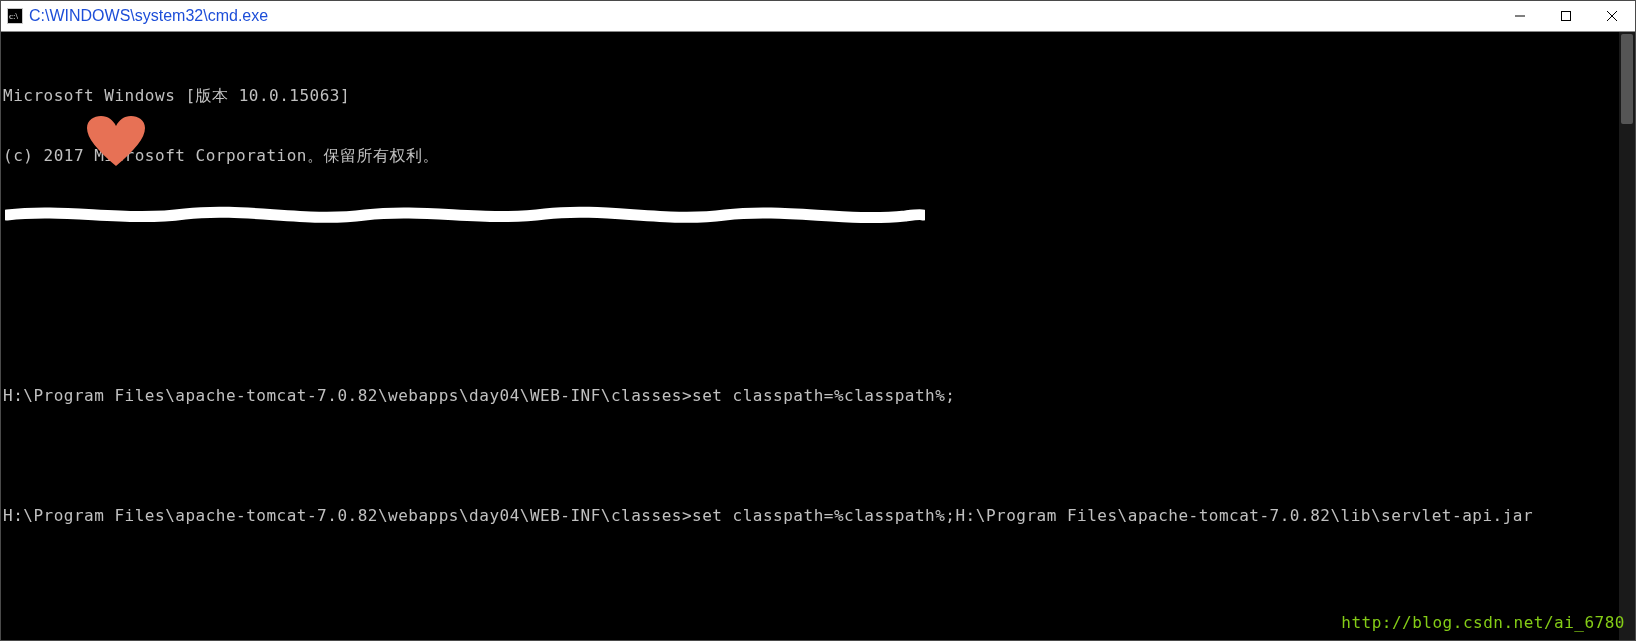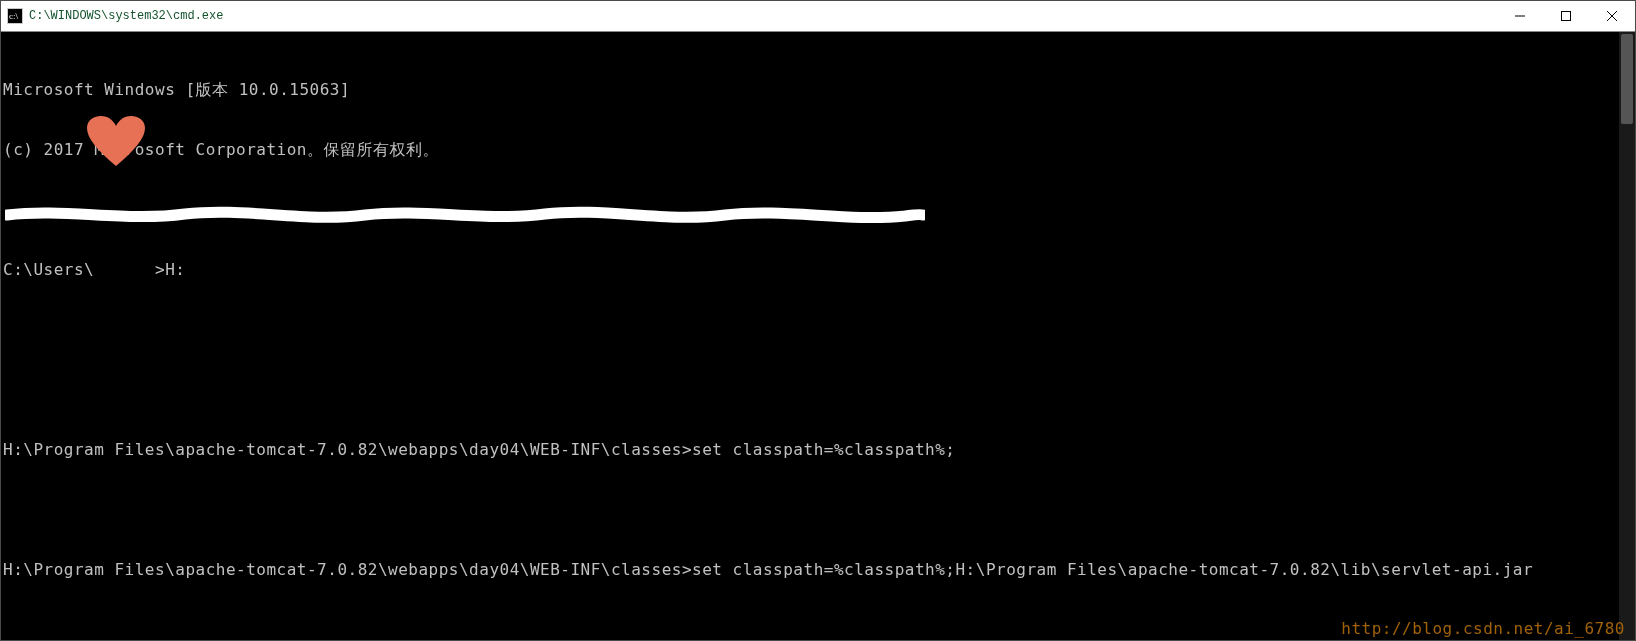--- a/index.html
+++ b/index.html
@@ -1,37 +1,37 @@
 <!DOCTYPE html>
 <html><head>
 <meta charset="utf-8">
 <style>
   html,body{margin:0;padding:0;width:1636px;height:641px;background:#fff;font-family:"Consolas","NSimSun","SimSun",monospace;overflow:hidden}
   .window{width:1636px;height:641px;box-sizing:border-box;border:1px solid #4a4a4a;display:flex;flex-direction:column;position:relative;background:#000}
   
   .titlebar{height:30px;background:#fff;display:flex;align-items:center;border-bottom:1px solid #888;position:relative;z-index:5}
   .titlebar .app-icon{width:16px;height:16px;margin:0 6px;display:inline-flex;align-items:center;justify-content:center}
   .titlebar .app-icon svg{width:16px;height:16px}
-  .titlebar .title-text{font-family:Liberation Mono, monospace;font-size:12px;color:#14532d;flex:0 0 auto}
+  .titlebar .title-text{font-family:Liberation Sans, sans-serif;font-size:16px;color:#1d4ed8;flex:0 0 auto}
   .titlebar .spacer{flex:1 1 auto}
   .titlebar .win-btn{width:46px;height:30px;display:flex;align-items:center;justify-content:center;color:#000;cursor:pointer}
   
   .client{flex:1 1 auto;background:#000;color:#c0c0c0;position:relative;overflow:hidden}
-  .term{position:absolute;left:0;top:0;right:16px;bottom:0;padding:8px 2px 0 2px;font-size:16px;line-height:20px;white-space:pre;letter-spacing:0.5px}
+  .term{position:absolute;left:0;top:0;right:16px;bottom:0;padding:14px 2px 0 2px;font-size:16px;line-height:20px;white-space:pre;letter-spacing:0.5px}
   .term .line{height:20px}
   .scrollbar{position:absolute;top:0;right:0;bottom:0;width:16px;background:#1a1a1a}
   .scroll-thumb{position:absolute;left:2px;right:2px;top:2px;height:90px;background:#555;border-radius:2px}
   
   .heart{position:absolute;left:86px;top:84px;width:58px;height:52px;z-index:3;pointer-events:none}
   .heart svg{width:58px;height:52px}
   
   .scribble{position:absolute;left:4px;top:174px;width:920px;height:18px;z-index:3;pointer-events:none}
   .scribble svg{width:920px;height:18px}
   
-  .watermark{position:absolute;right:10px;bottom:2px;font-family:"Consolas",monospace;font-size:16px;color:#a16207;letter-spacing:0.5px;z-index:4;pointer-events:none}
+  .watermark{position:absolute;right:10px;bottom:8px;font-family:"Consolas",monospace;font-size:16px;color:#84cc16;letter-spacing:0.5px;z-index:4;pointer-events:none}
 </style>
 </head>
 <body>
 
 <div class="window">
 
   <div class="titlebar">
     <span class="app-icon">
       <svg viewBox="0 0 16 16">
         <rect x="0" y="0" width="16" height="16" fill="#000"></rect>
@@ -57,21 +57,20 @@
           <line x1="10" y1="0" x2="0" y2="10" stroke="#000" stroke-width="1"></line>
         </svg>
     </div>
   </div>
 
   <div class="client">
     <div class="term">
       <div class="line">Microsoft Windows [版本 10.0.15063]</div>
       <div class="line">(c) 2017 Microsoft Corporation。保留所有权利。</div>
       <div class="line"></div>
-      <div class="line">C:\Users\      &gt;H:</div>
       <div class="line"></div>
       <div class="line"></div>
       <div class="line">H:\Program Files\apache-tomcat-7.0.82\webapps\day04\WEB-INF\classes&gt;set classpath=%classpath%;</div>
       <div class="line"></div>
       <div class="line">H:\Program Files\apache-tomcat-7.0.82\webapps\day04\WEB-INF\classes&gt;set classpath=%classpath%;H:\Program Files\apache-tomcat-7.0.82\lib\servlet-api.jar</div>
       
       
       
       
     </div>

